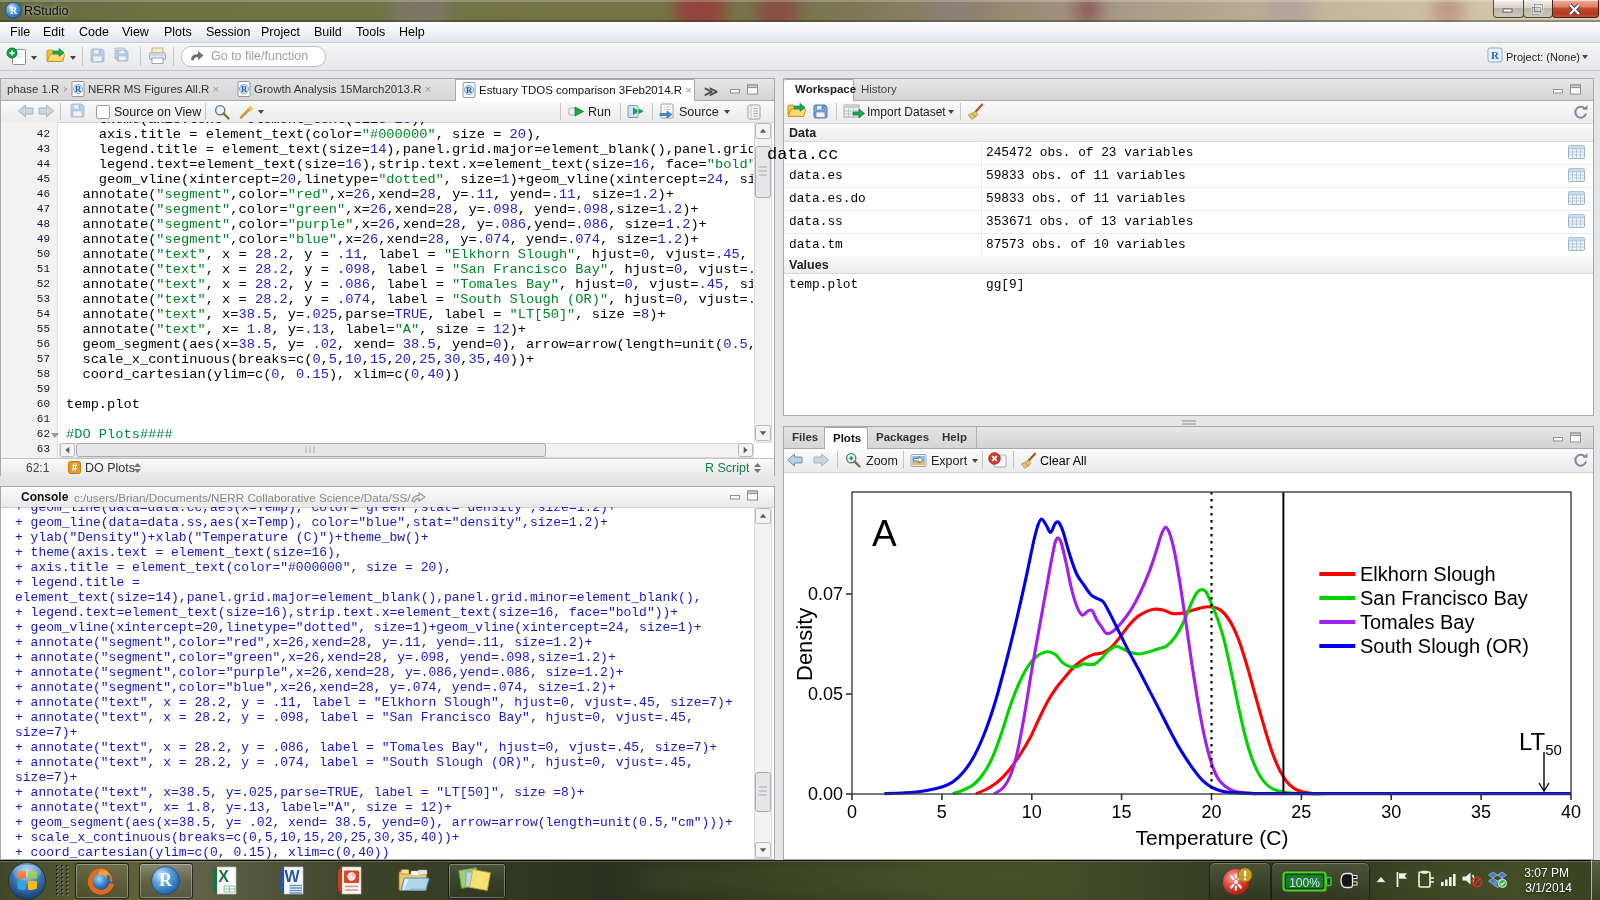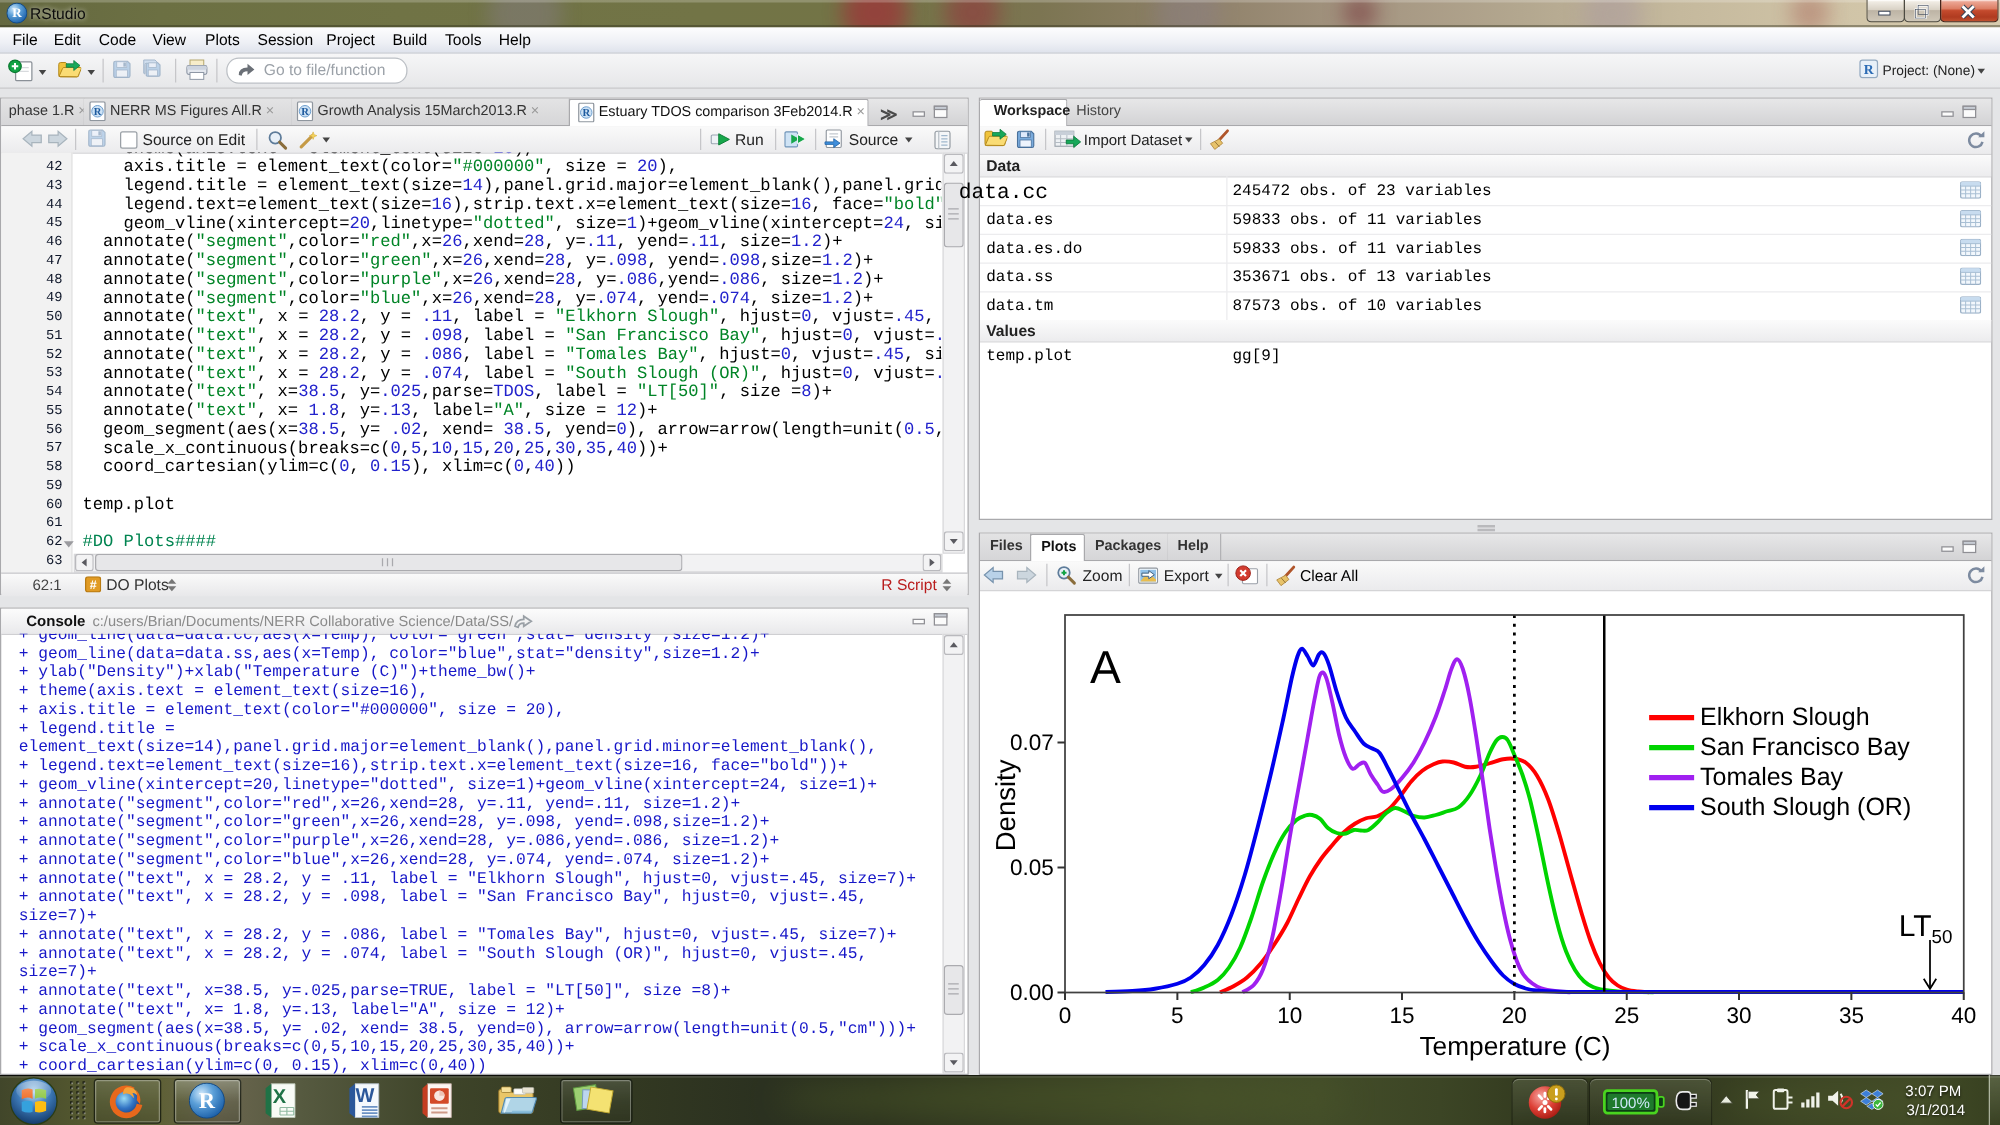--- a/index.html
+++ b/index.html
@@ -148,21 +148,21 @@
 <div class="ab" style="left:60px;top:103px;width:1px;height:17px;background:#c6c6c9"></div>
 <svg class="ab" style="left:70px;top:103px" width="15" height="15" viewBox="0 0 15 15">
     <g opacity="0.45">
       <path d="M1 2.5 Q1 1 2.5 1 L12 1 L14 3 L14 12.5 Q14 14 12.5 14 L2.5 14 Q1 14 1 12.5 Z" fill="#7aabdc" stroke="#49719c" stroke-width="0.9"></path>
       <rect x="3.4" y="1.4" width="8" height="4.6" fill="#dfeafc" stroke="#49719c" stroke-width="0.6"></rect>
       <rect x="3" y="8" width="9" height="5.6" fill="#eef4fd" stroke="#49719c" stroke-width="0.6"></rect>
       <rect x="8.7" y="2" width="2" height="3.3" fill="#49719c"></rect>
     </g>
   </svg>
 <div class="ab" style="left:96px;top:105px;width:12px;height:12px;background:#fff;border:1px solid #9aa0a6;border-radius:2px"></div>
-<div class="ab" style="left:114px;top:105px;font-size:12.5px;color:#222">Source on Edit</div>
+<div class="ab" style="left:114px;top:105px;font-size:12.5px;color:#222">Source on View</div>
 <div class="ab" style="left:205px;top:103px;width:1px;height:17px;background:#c6c6c9"></div>
 <svg class="ab" style="left:214px;top:104px" width="17" height="17" viewBox="0 0 17 17">
     <circle cx="6.2" cy="6.2" r="4.6" fill="#e8f0f8" stroke="#5e7c9a" stroke-width="1.4"></circle>
     <line x1="9.7" y1="9.7" x2="14.5" y2="14.5" stroke="#8a6d3b" stroke-width="2.4" stroke-linecap="round"></line>
   </svg>
 <svg class="ab" style="left:237px;top:104px" width="18" height="17" viewBox="0 0 18 17">
     <line x1="4" y1="13.5" x2="13" y2="4.5" stroke="#c59a46" stroke-width="2.6" stroke-linecap="round"></line>
     <path d="M13.5 1.5 L14.3 3.7 L16.5 4.5 L14.3 5.3 L13.5 7.5 L12.7 5.3 L10.5 4.5 L12.7 3.7 Z" fill="#f4d35e" stroke="#d9b13b" stroke-width="0.5"></path>
   </svg>
 <div class="ab" style="left:258px;top:110px;width:0;height:0;border-left:3.6px solid transparent;border-right:3.6px solid transparent;border-top:4.2px solid #444"></div>
@@ -229,21 +229,21 @@
     legend.text=element_text(size=<i class="n">16</i>),strip.text.x=element_text(size=<i class="n">16</i>, face=<i class="s">"bold"</i>))+
     geom_vline(xintercept=<i class="n">20</i>,linetype=<i class="s">"dotted"</i>, size=<i class="n">1</i>)+geom_vline(xintercept=<i class="n">24</i>, size=)+
   annotate(<i class="s">"segment"</i>,color=<i class="s">"red"</i>,x=<i class="n">26</i>,xend=<i class="n">28</i>, y=<i class="n">.11</i>, yend=<i class="n">.11</i>, size=<i class="n">1.2</i>)+
   annotate(<i class="s">"segment"</i>,color=<i class="s">"green"</i>,x=<i class="n">26</i>,xend=<i class="n">28</i>, y=<i class="n">.098</i>, yend=<i class="n">.098</i>,size=<i class="n">1.2</i>)+
   annotate(<i class="s">"segment"</i>,color=<i class="s">"purple"</i>,x=<i class="n">26</i>,xend=<i class="n">28</i>, y=<i class="n">.086</i>,yend=<i class="n">.086</i>, size=<i class="n">1.2</i>)+
   annotate(<i class="s">"segment"</i>,color=<i class="s">"blue"</i>,x=<i class="n">26</i>,xend=<i class="n">28</i>, y=<i class="n">.074</i>, yend=<i class="n">.074</i>, size=<i class="n">1.2</i>)+
   annotate(<i class="s">"text"</i>, x = <i class="n">28.2</i>, y = <i class="n">.11</i>, label = <i class="s">"Elkhorn Slough"</i>, hjust=<i class="n">0</i>, vjust=<i class="n">.45</i>, size=)+
   annotate(<i class="s">"text"</i>, x = <i class="n">28.2</i>, y = <i class="n">.098</i>, label = <i class="s">"San Francisco Bay"</i>, hjust=<i class="n">0</i>, vjust=<i class="n">.45</i>, size=)+
   annotate(<i class="s">"text"</i>, x = <i class="n">28.2</i>, y = <i class="n">.086</i>, label = <i class="s">"Tomales Bay"</i>, hjust=<i class="n">0</i>, vjust=<i class="n">.45</i>, size=)+
   annotate(<i class="s">"text"</i>, x = <i class="n">28.2</i>, y = <i class="n">.074</i>, label = <i class="s">"South Slough (OR)"</i>, hjust=<i class="n">0</i>, vjust=<i class="n">.45</i>, size=)+
-  annotate(<i class="s">"text"</i>, x=<i class="n">38.5</i>, y=<i class="n">.025</i>,parse=<i class="n">TDOS</i>, label = <i class="s">"LT[50]"</i>, size =<i class="n">8</i>)+
+  annotate(<i class="s">"text"</i>, x=<i class="n">38.5</i>, y=<i class="n">.025</i>,parse=<i class="n">TRUE</i>, label = <i class="s">"LT[50]"</i>, size =<i class="n">8</i>)+
   annotate(<i class="s">"text"</i>, x= <i class="n">1.8</i>, y=<i class="n">.13</i>, label=<i class="s">"A"</i>, size = <i class="n">12</i>)+
   geom_segment(aes(x=<i class="n">38.5</i>, y= <i class="n">.02</i>, xend= <i class="n">38.5</i>, yend=<i class="n">0</i>), arrow=arrow(length=unit(<i class="n">0.5</i>,)))+
   scale_x_continuous(breaks=c(<i class="n">0</i>,<i class="n">5</i>,<i class="n">10</i>,<i class="n">15</i>,<i class="n">20</i>,<i class="n">25</i>,<i class="n">30</i>,<i class="n">35</i>,<i class="n">40</i>))+
   coord_cartesian(ylim=c(<i class="n">0</i>, <i class="n">0.15</i>), xlim=c(<i class="n">0</i>,<i class="n">40</i>))
 
 temp.plot
 
 <i class="c">#DO Plots####</i>
 </pre>
   </div>
@@ -281,21 +281,21 @@
 <div class="ab" style="left:26px;top:461px;font-size:12px;color:#444">62:1</div>
 <svg class="ab" style="left:68px;top:461px" width="13" height="13" viewBox="0 0 13 13">
     <rect x="0.5" y="0.5" width="12" height="12" rx="2" fill="#e19b24" stroke="#b97b12"></rect>
     <text x="6.5" y="10" font-size="10" font-weight="bold" fill="#fff" text-anchor="middle" font-family="Liberation Sans">#</text>
   </svg>
 <div class="ab" style="left:85px;top:461px;font-size:12.5px;color:#333">DO Plots</div>
 <svg class="ab" style="left:133px;top:462px" width="9" height="12" viewBox="0 0 9 12">
     <path d="M4.5 1 L8 5 L1 5 Z" fill="#777"></path>
     <path d="M4.5 11 L8 7 L1 7 Z" fill="#777"></path>
   </svg>
-<div class="ab" style="left:705px;top:461px;font-size:12.5px;color:#b91c1c">R Script</div>
+<div class="ab" style="left:705px;top:461px;font-size:12.5px;color:#15803d">R Script</div>
 <svg class="ab" style="left:753px;top:462px" width="9" height="12" viewBox="0 0 9 12">
     <path d="M4.5 1 L8 5 L1 5 Z" fill="#777"></path>
     <path d="M4.5 11 L8 7 L1 7 Z" fill="#777"></path>
   </svg>
 <div class="ab" style="left:0px;top:486px;width:775px;height:374px;background:#fff;border:1px solid #a9a9ac;box-sizing:border-box"></div>
 <div class="ab hdr" style="left:1px;top:487px;width:773px;height:20px"></div>
 <div class="ab" style="left:21px;top:490px;font-size:12px;font-weight:bold;color:#111">Console</div>
 <div class="ab" style="left:74px;top:491px;font-size:11.7px;color:#8a8a8a">c:/users/Brian/Documents/NERR Collaborative Science/Data/SS/</div>
 <svg class="ab" style="left:410px;top:490px" width="17" height="13" viewBox="0 0 17 13">
     <path d="M2 11 Q3 5.5 9 5.5 L9 3 L15 7 L9 11 L9 8.5 Q5 8.5 4.5 11.8 Z" fill="none" stroke="#9aa0a6" stroke-width="1.4"></path>

